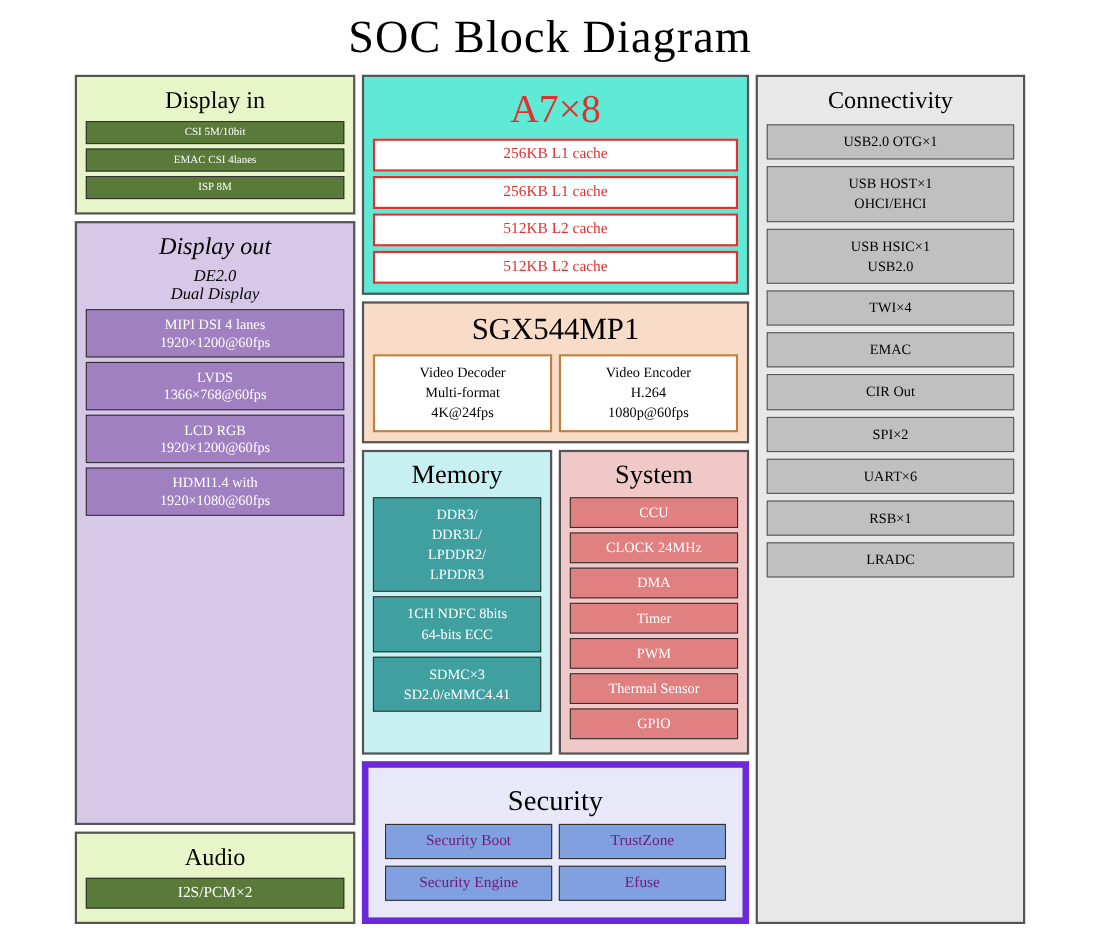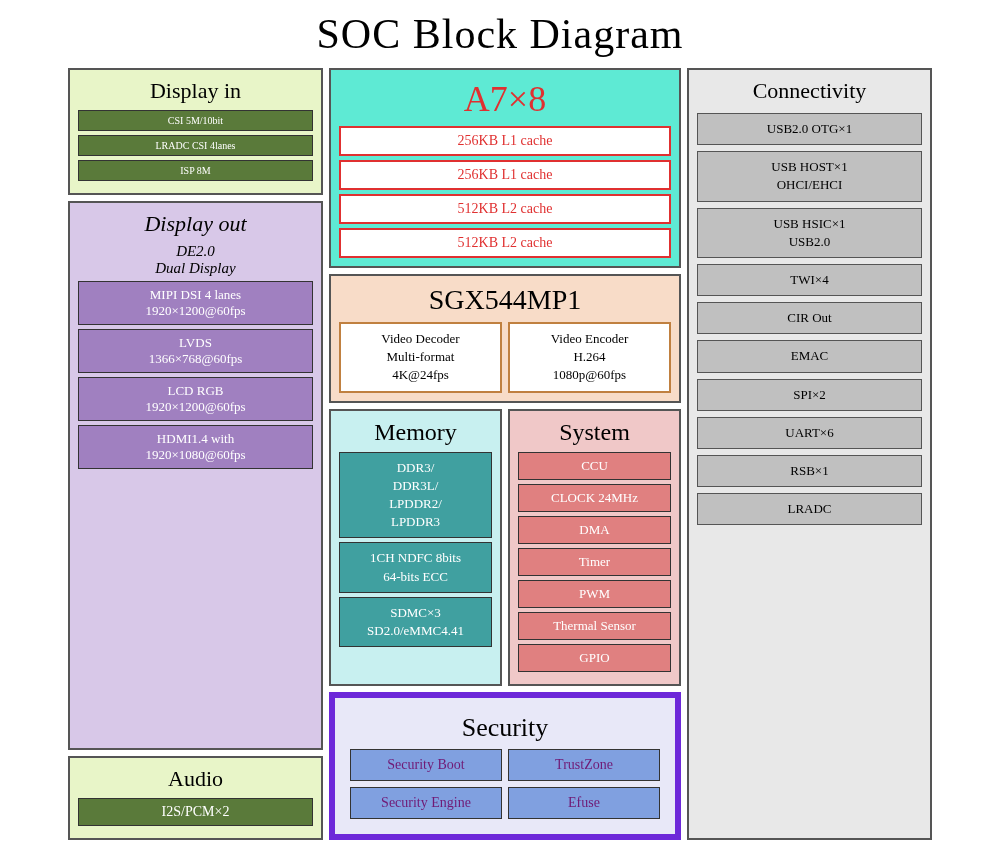--- a/index.html
+++ b/index.html
@@ -246,21 +246,21 @@
 
 <h1 class="page-title">SOC Block Diagram</h1>
 
 <div class="main-grid">
 
   <div class="left-col">
 
     <div class="display-in-box">
       <div class="section-title">Display in</div>
       <div class="display-in-item">CSI  5M/10bit</div>
-      <div class="display-in-item">LRADC CSI 4lanes</div>
+      <div class="display-in-item">EMAC CSI 4lanes</div>
       <div class="display-in-item">ISP 8M</div>
     </div>
 
     <div class="display-out-box">
       <div class="section-title">Display out</div>
       <div class="display-out-sub">DE2.0<br>Dual Display</div>
       <div class="display-out-item">MIPI DSI 4 lanes<br>1920×1200@60fps</div>
       <div class="display-out-item">LVDS<br>1366×768@60fps</div>
       <div class="display-out-item">LCD RGB<br>1920×1200@60fps</div>
       <div class="display-out-item">HDMI1.4 with<br>1920×1080@60fps</div>
@@ -327,22 +327,22 @@
 
   </div>
 
   <div class="right-col">
     <div class="connectivity-box">
       <div class="section-title">Connectivity</div>
       <div class="connectivity-item">USB2.0 OTG×1</div>
       <div class="connectivity-item">USB HOST×1<br>OHCI/EHCI</div>
       <div class="connectivity-item">USB HSIC×1<br>USB2.0</div>
       <div class="connectivity-item">TWI×4</div>
+      <div class="connectivity-item">EMAC</div>
       <div class="connectivity-item">CIR Out</div>
-      <div class="connectivity-item">EMAC</div>
       <div class="connectivity-item">SPI×2</div>
       <div class="connectivity-item">UART×6</div>
       <div class="connectivity-item">RSB×1</div>
       <div class="connectivity-item">LRADC</div>
     </div>
   </div>
 
 </div>
 
 </body></html>

